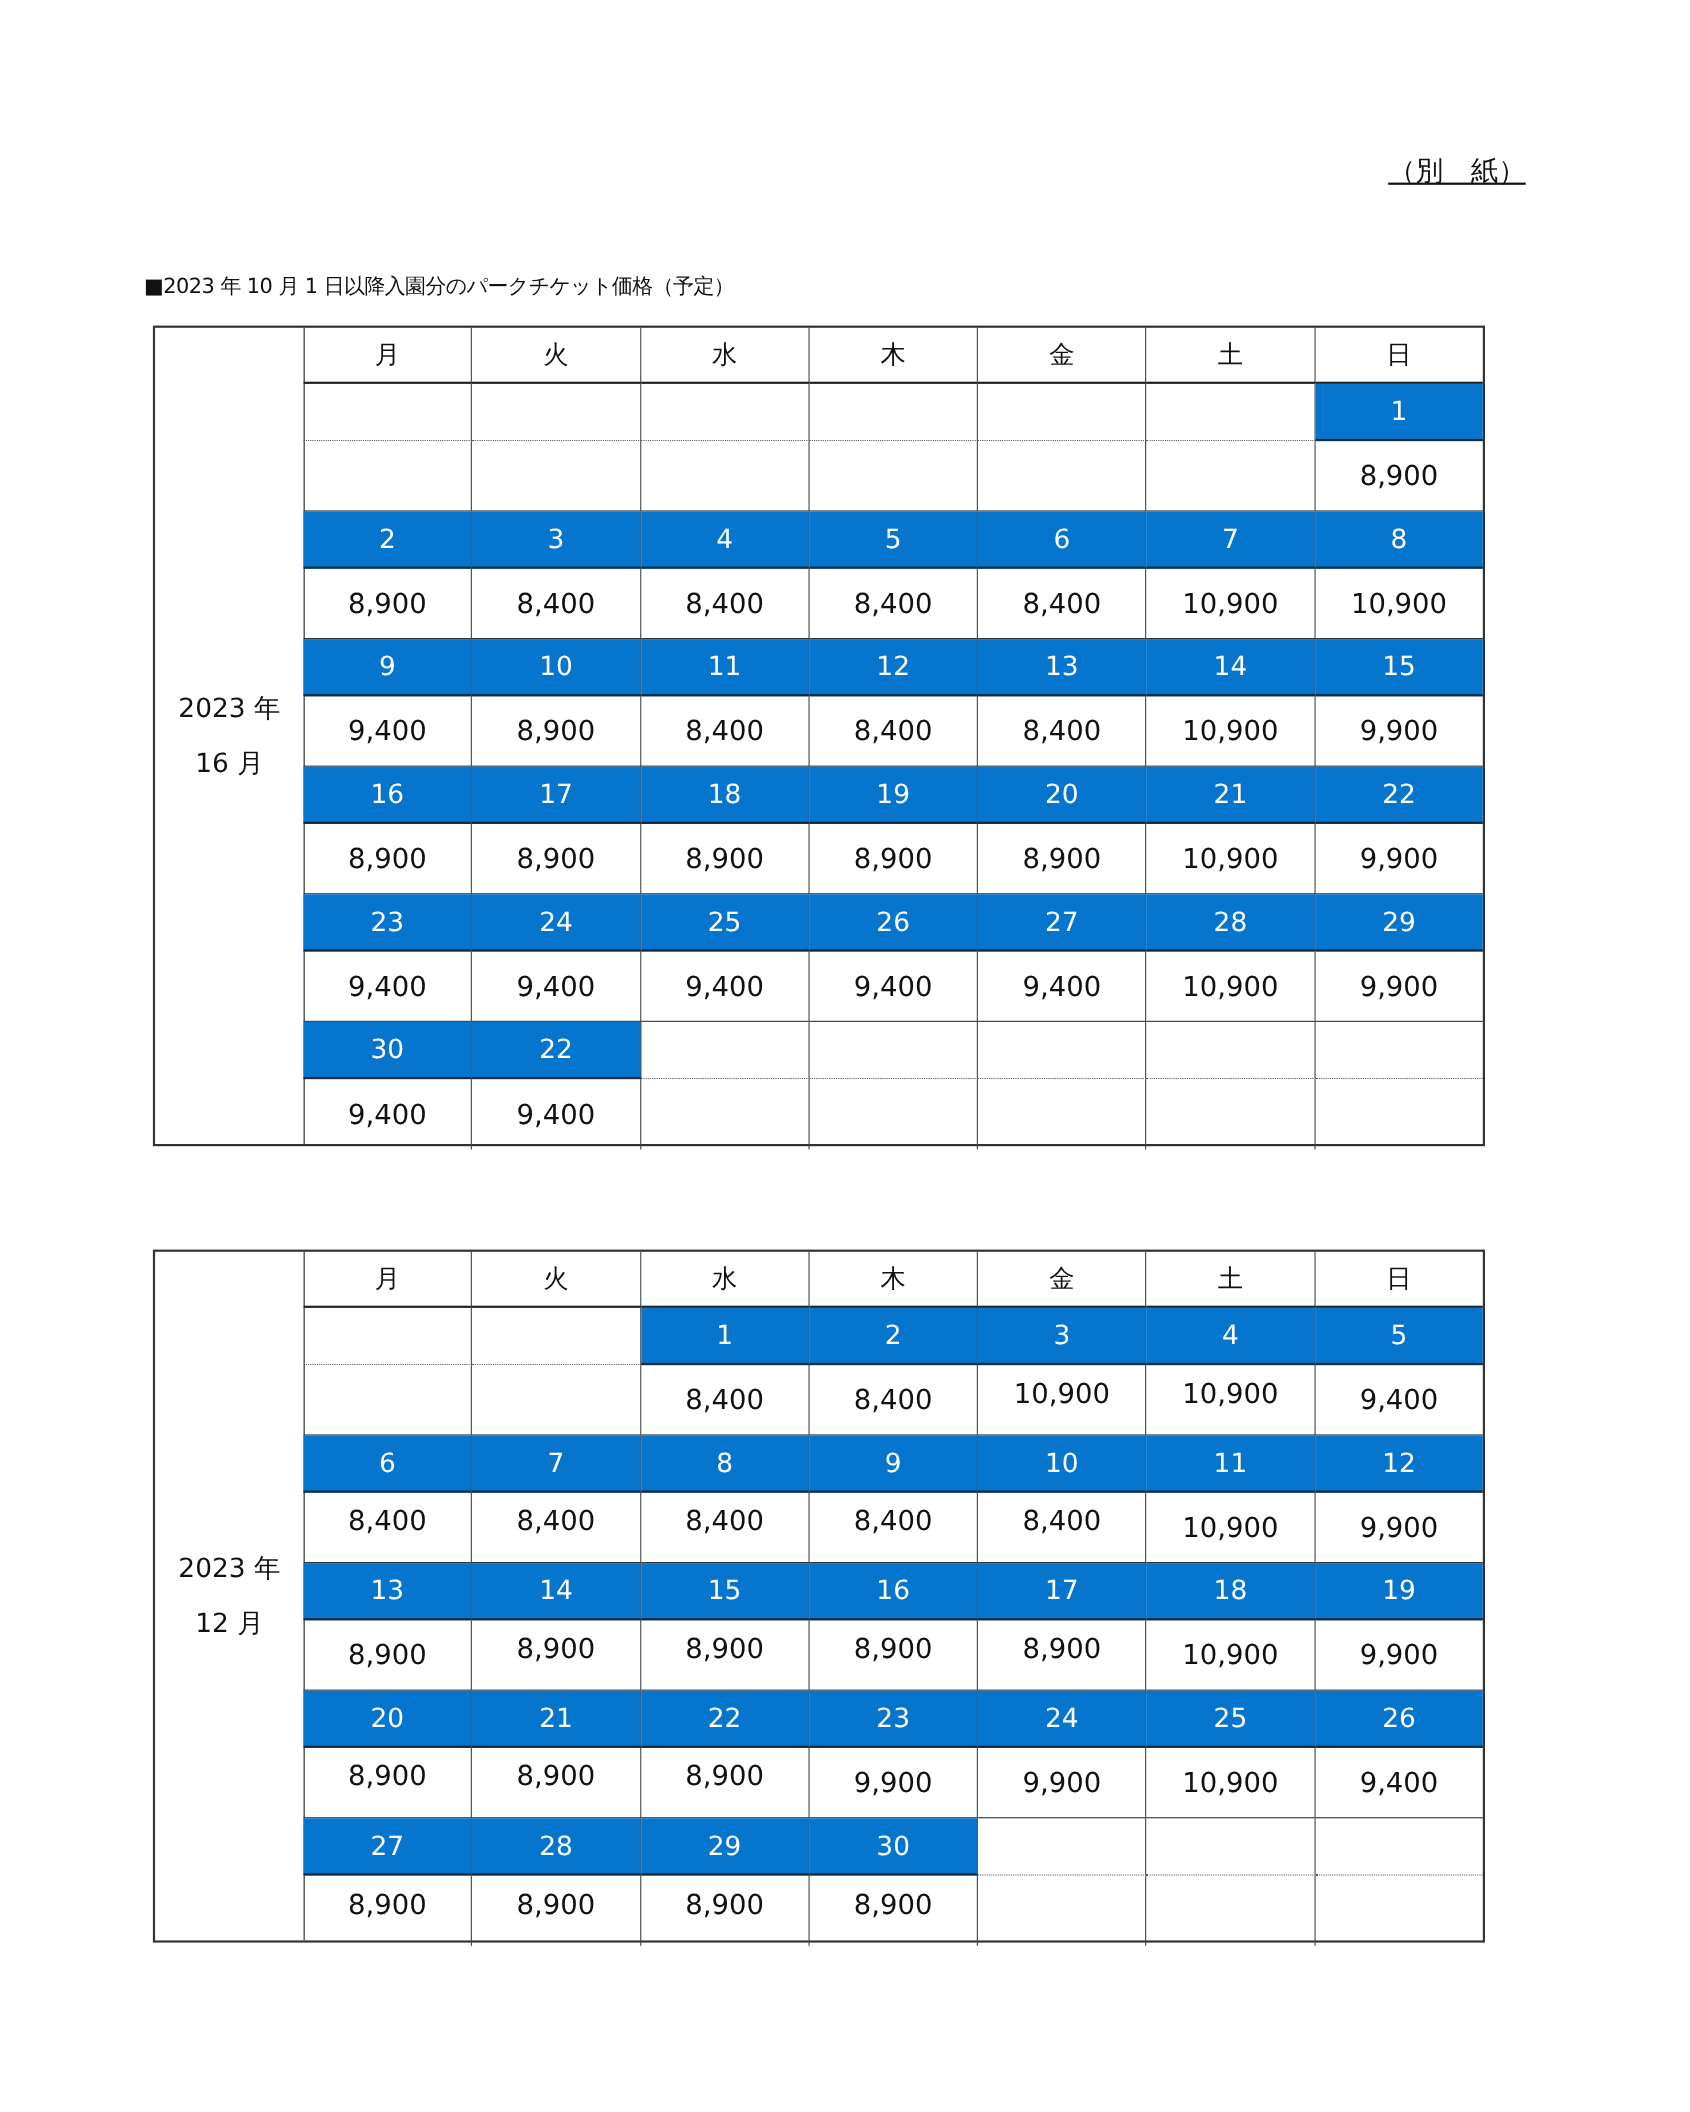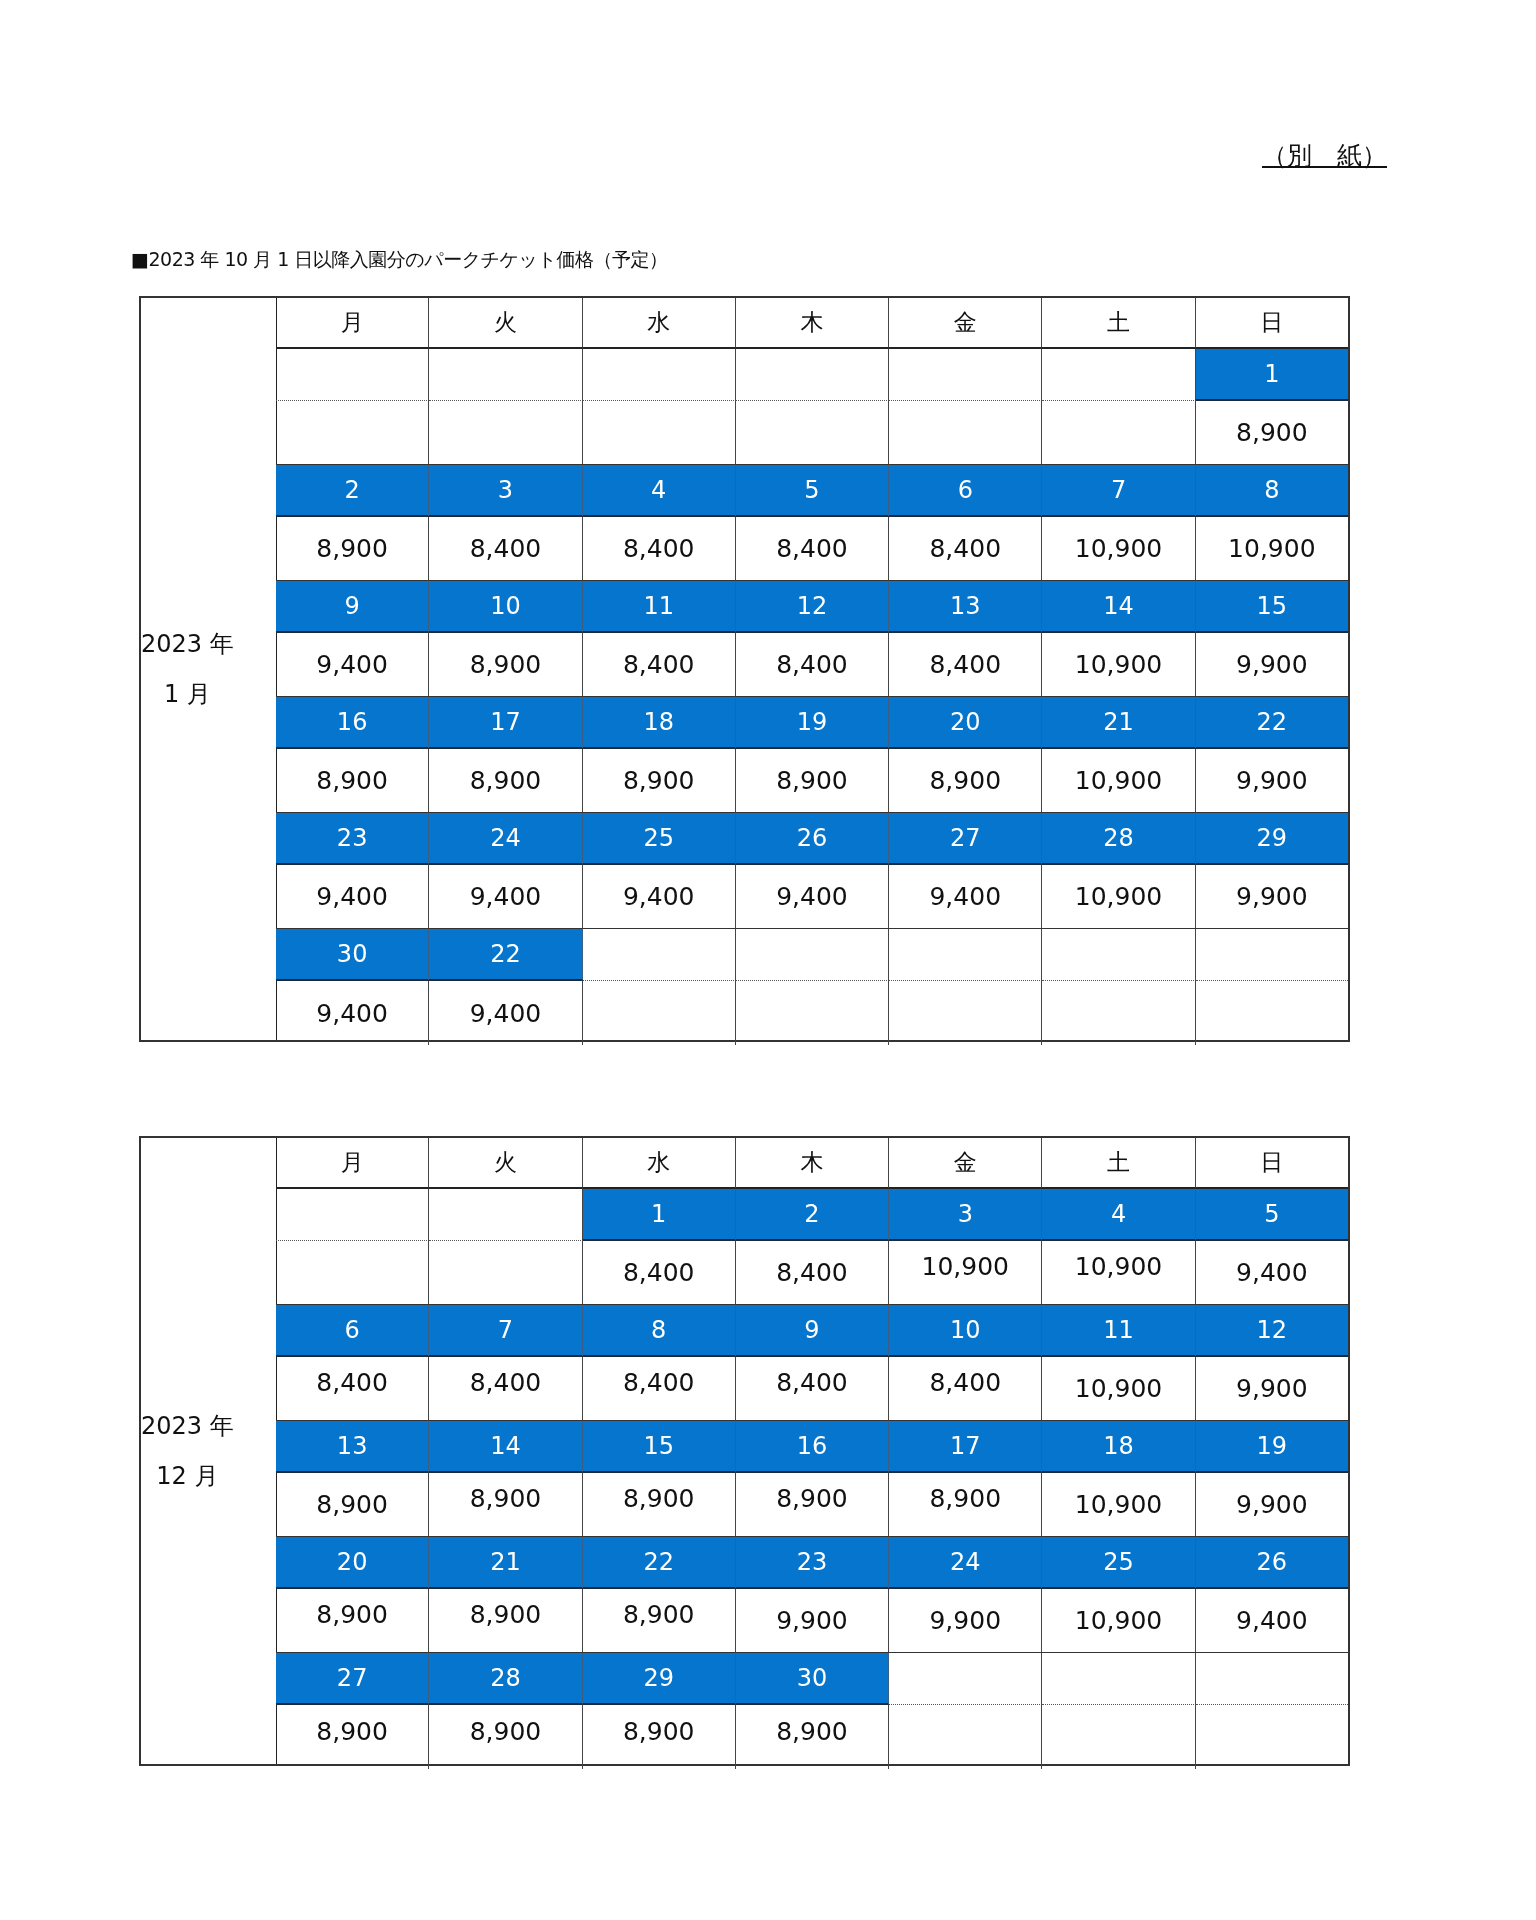--- a/index.html
+++ b/index.html
@@ -4,21 +4,21 @@
 <style>
   html, body { margin: 0; padding: 0; background: #ffffff; }
   body { width: 1536px; height: 1920px; position: relative; overflow: hidden;
          font-family: "DejaVu Sans", "Liberation Sans", sans-serif; color: #111; }
   .attachment { position: absolute; left: 1262px; top: 139px; font-size: 25px; letter-spacing: 0px; white-space: pre; text-decoration: underline; }
   .doc-title { position: absolute; left: 131px; top: 247px; font-size: 19px; white-space: nowrap; letter-spacing: -0.5px; }
   .cal { position: absolute; left: 139px; width: 1211px; border: 2px solid #333; box-sizing: border-box; }
   .cal-1 { top: 296px; height: 746px; }
   .cal-2 { top: 1136px; height: 630px; }
   .month-col { position: absolute; left: 0; top: 0; bottom: 0; width: 135px; border-right: 1.5px solid #222;
-               display: flex; align-items: center; justify-content: flex-start; }
+               display: flex; align-items: center; justify-content: center; }
   .month-label { text-align: center; font-size: 24px; line-height: 50px; }
   .grid { position: absolute; left: 135px; right: 0; top: 0; }
   .row { display: flex; width: 100%; }
   .hdr .cell { height: 51px; font-size: 23px; border-bottom: 2px solid #222; }
   .date .cell { height: 52px; font-size: 24px; }
   .price .cell { height: 64px; font-size: 25px; }
   .cell { flex: 1 1 0; box-sizing: border-box; border-right: 1px solid #444; display: flex;
           align-items: center; justify-content: center; }
   .row .cell:last-child { border-right: none; }
   .date .cell { border-bottom: 1px dotted #555; }
@@ -31,21 +31,21 @@
 </head>
 <body>
 
 <div class="attachment">（別　紙）</div>
 <div class="doc-title">■2023 年 10 月 1 日以降入園分のパークチケット価格（予定）</div>
 
 <div class="cal cal-1">
   <div class="month-col">
     <div class="month-label">
       <div>2023 年</div>
-      <div>1 月</div>
+      <div>16 月</div>
     </div>
   </div>
   <div class="grid">
       <div class="row hdr">
         <div class="cell">
           <span>月</span>
         </div>
         <div class="cell">
           <span>火</span>
         </div>

